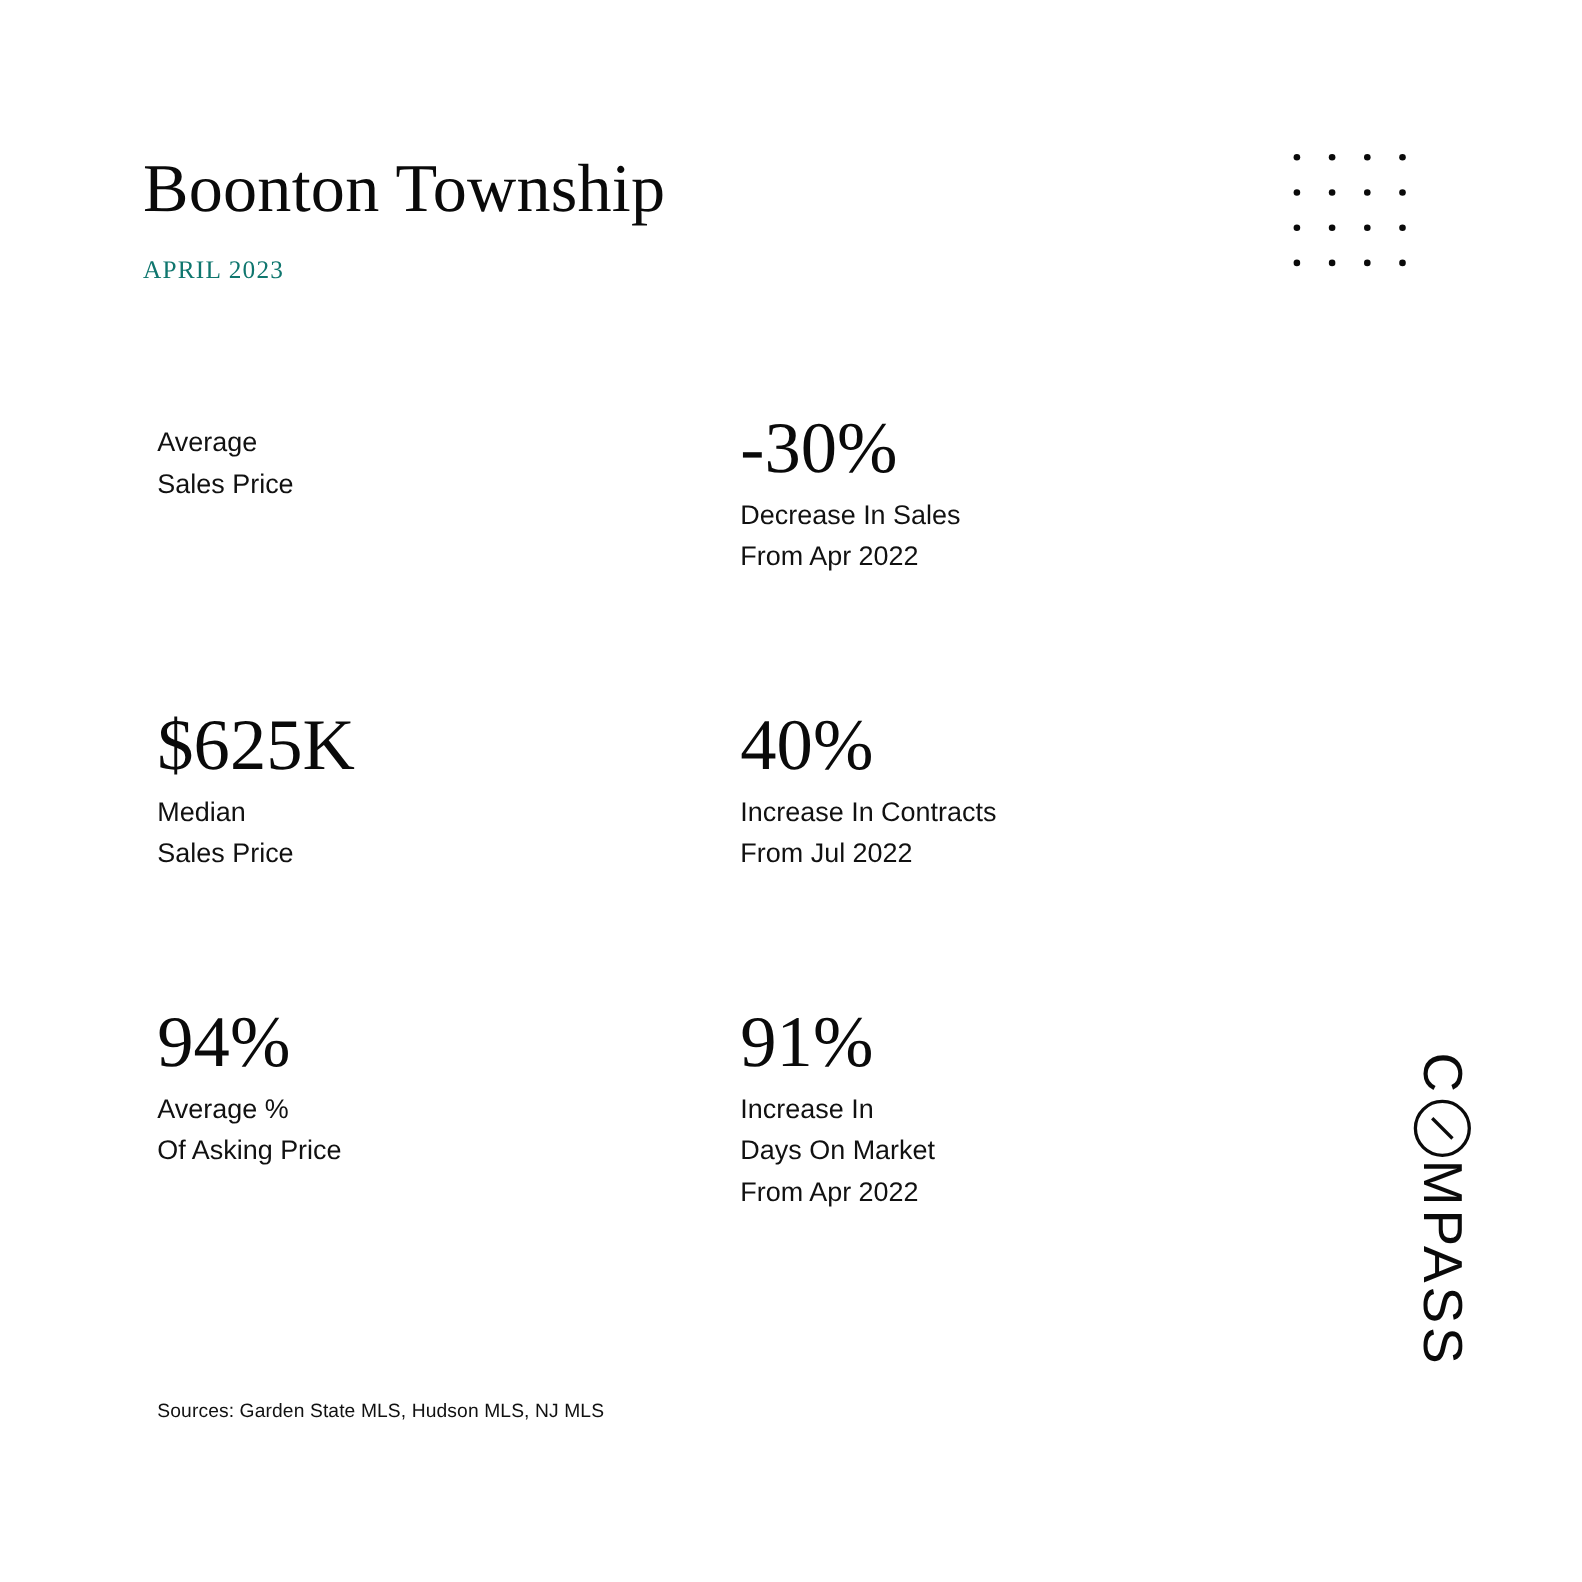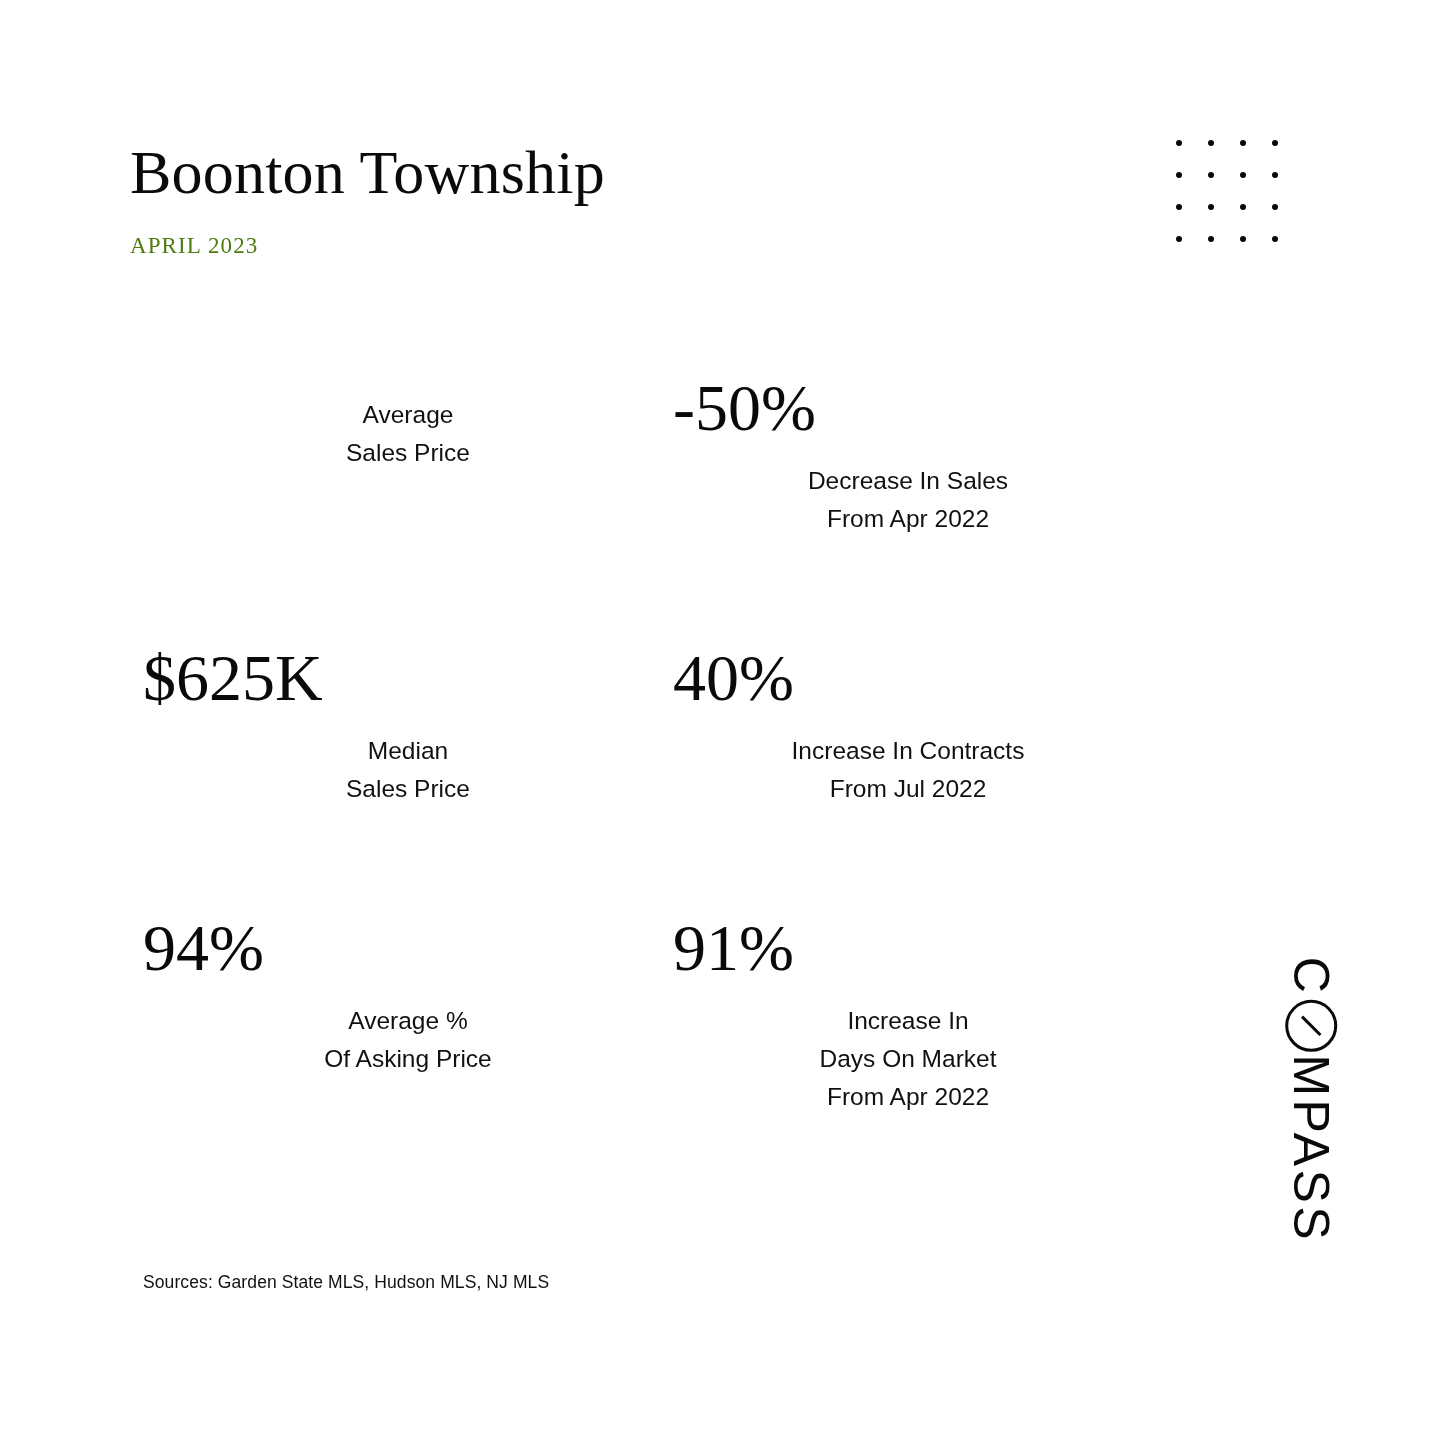--- a/index.html
+++ b/index.html
@@ -35,21 +35,21 @@
     font-weight: 400;
     letter-spacing: 0.2px;
     margin: 0;
     color: #0a0a0a;
   }
   .subtitle {
     font-family: "Liberation Serif", serif;
     font-size: 23px;
     letter-spacing: 1.1px;
     margin-top: 28px;
-    color: #4d7c0f;
+    color: #0f766e;
   }
 
   
   .dot-grid {
     position: absolute;
     left: 1176px;
     top: 140px;
     width: 128px;
     height: 128px;
     display: grid;
@@ -80,24 +80,23 @@
     font-size: 66px;
     line-height: 1;
     font-weight: 400;
     color: #0a0a0a;
     white-space: nowrap;
   }
   .stat-label {
     font-family: "Liberation Sans", sans-serif;
     font-size: 24.5px;
     line-height: 1.55;
-    margin-top: 21px;
+    margin-top: 9px;
     color: #111111;
     white-space: pre-line;
-    text-align: center;
   }
 
   
   .sources {
     position: absolute;
     left: 143px;
     top: 1272px;
     font-size: 17.5px;
     letter-spacing: 0.1px;
     color: #111111;
@@ -177,21 +176,21 @@
   </div>
 
   <div class="stats">
 
     <div class="stat">
       <div class="stat-label">Average
 Sales Price</div>
     </div>
 
     <div class="stat">
-      <div class="stat-value">-50%</div>
+      <div class="stat-value">-30%</div>
       <div class="stat-label">Decrease In Sales
 From Apr 2022</div>
     </div>
 
     <div class="stat">
       <div class="stat-value">$625K</div>
       <div class="stat-label">Median
 Sales Price</div>
     </div>
 

